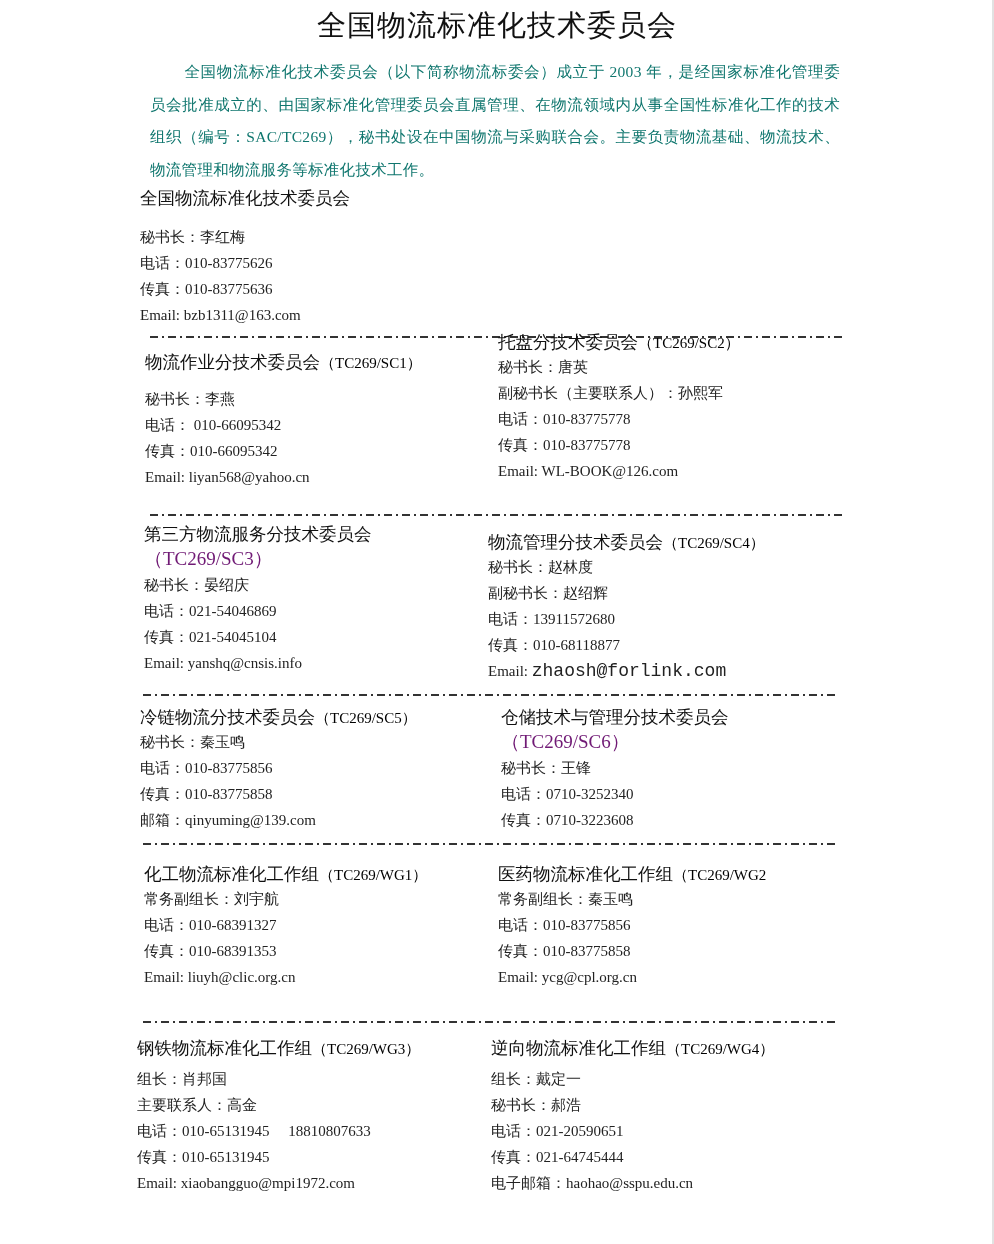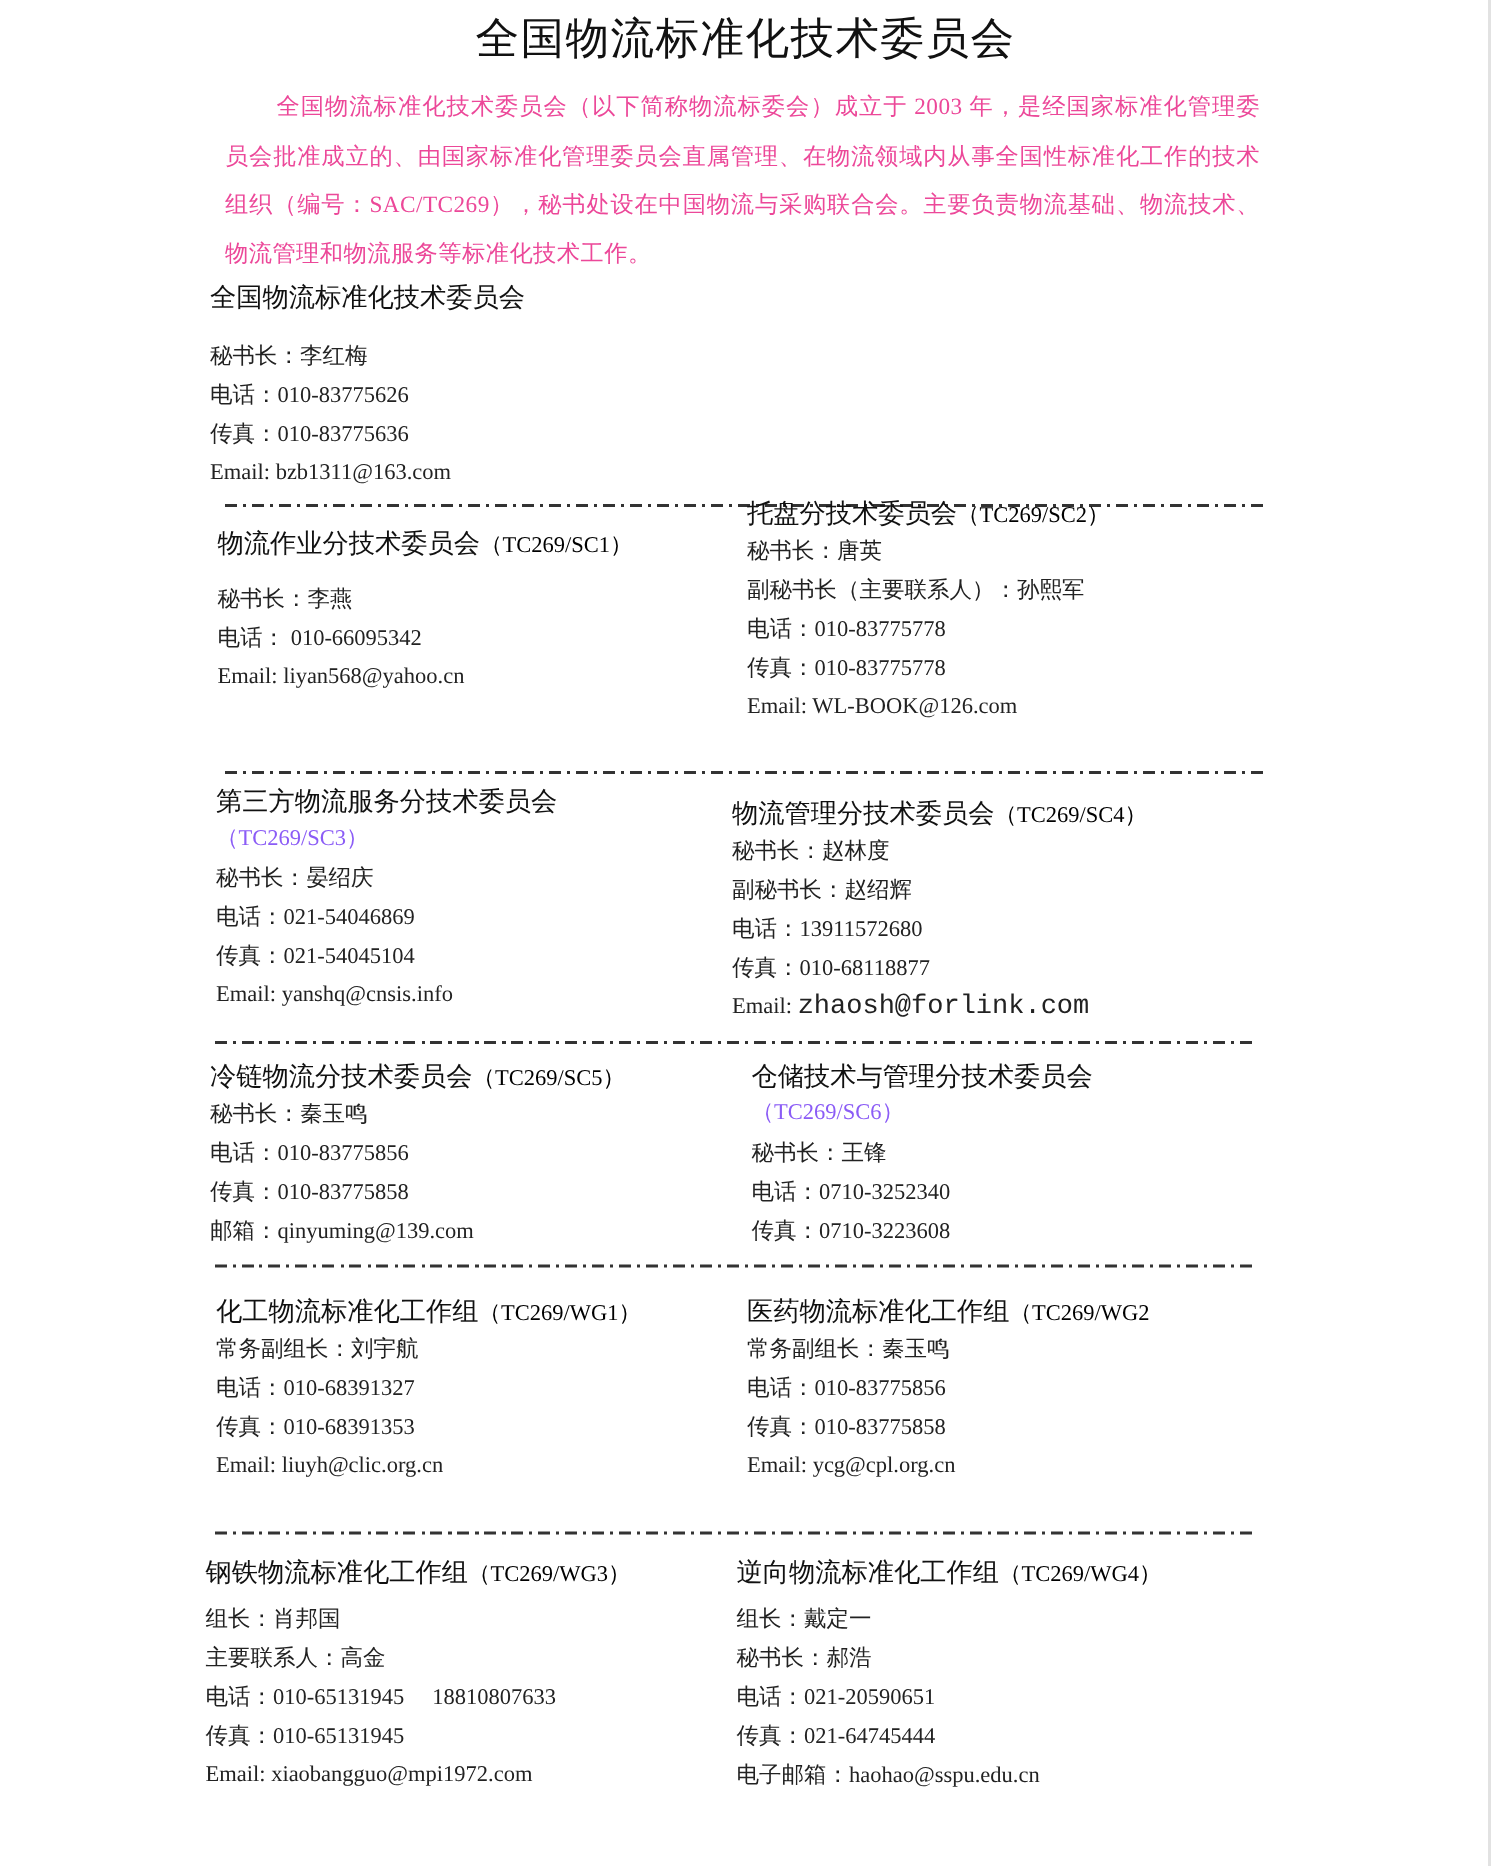--- a/index.html
+++ b/index.html
@@ -2,26 +2,26 @@
 <html><head>
 <meta charset="utf-8">
 <style>
   html, body { margin:0; padding:0; background:#ffffff; }
   body { width:994px; height:1244px; position:relative; overflow:hidden;
          font-family:"Liberation Serif","DejaVu Serif",serif; color:#111; }
   .right-edge { position:absolute; left:992px; top:0; width:2px; height:1244px; background:#e2e2e2; }
   .title { position:absolute; left:0; width:994px; top:6px; text-align:center;
            font-family:"DejaVu Sans",sans-serif; font-size:29px; letter-spacing:1px; color:#111; }
   .intro { position:absolute; left:150px; top:56px; width:690px; font-size:15.5px;
-           line-height:32.5px; letter-spacing:0.3px; color:#ec4899; text-align:justify; }
+           line-height:32.5px; letter-spacing:0.3px; color:#0f766e; text-align:justify; }
   .intro .indent { display:inline-block; width:34px; }
   .block { position:absolute; }
   .block .head { font-family:"DejaVu Sans",sans-serif; font-size:17.5px; color:#111; white-space:nowrap; }
   .block .head .code { font-family:"Liberation Serif",serif; font-size:15px; color:#000000; }
-  .block .code-line { font-size:15px; color:#8b5cf6; white-space:nowrap; }
+  .block .code-line { font-size:19px; color:#701a75; white-space:nowrap; }
   .line { font-size:15px; color:#222; white-space:nowrap; height:26px; line-height:26px; }
   .line .k { font-family:"DejaVu Sans",sans-serif; font-size:15px; color:#222; }
   .line .mono { font-family:"Liberation Mono","DejaVu Sans Mono",monospace; font-size:18px; }
   .sep { position:absolute; height:0; border-top:1.5px dashed #444; }
   .sep.dd { border:none; height:2px;
     background-image: repeating-linear-gradient(to right, #333 0 8px, transparent 8px 12px, #333 12px 14px, transparent 14px 18px); }
 </style>
 </head>
 <body>
 
@@ -38,20 +38,21 @@
   <div class="line"><span class="k">传真：</span><span>010-83775636</span></div>
   <div class="line"><span>Email: </span><span>bzb1311@163.com</span></div>
 </div>
 
 <div class="sep dd" style="left:150px; top:336px; width:692px;"></div>
 
 <div class="block" style="left:145px; top:350px;">
   <div class="head" style="margin-bottom:12px;"><span>物流作业分技术委员会</span><span class="code">（TC269/SC1）</span></div>
   <div class="line"><span class="k">秘书长：</span><span>李燕</span></div>
   <div class="line"><span class="k">电话：</span><span> 010-66095342</span></div>
+  <div class="line"><span class="k">传真：</span><span>010-66095342</span></div>
   <div class="line"><span>Email: </span><span>liyan568@yahoo.cn</span></div>
 </div>
 
 <div class="block" style="left:498px; top:330px;">
   <div class="head"><span>托盘分技术委员会</span><span class="code">（TC269/SC2）</span></div>
   <div class="line"><span class="k">秘书长：</span><span class="k">唐英</span></div>
   <div class="line"><span class="k">副秘书长（主要联系人）：</span><span class="k">孙熙军</span></div>
   <div class="line"><span class="k">电话：</span><span>010-83775778</span></div>
   <div class="line"><span class="k">传真：</span><span>010-83775778</span></div>
   <div class="line"><span>Email: </span><span>WL-BOOK@126.com</span></div>

